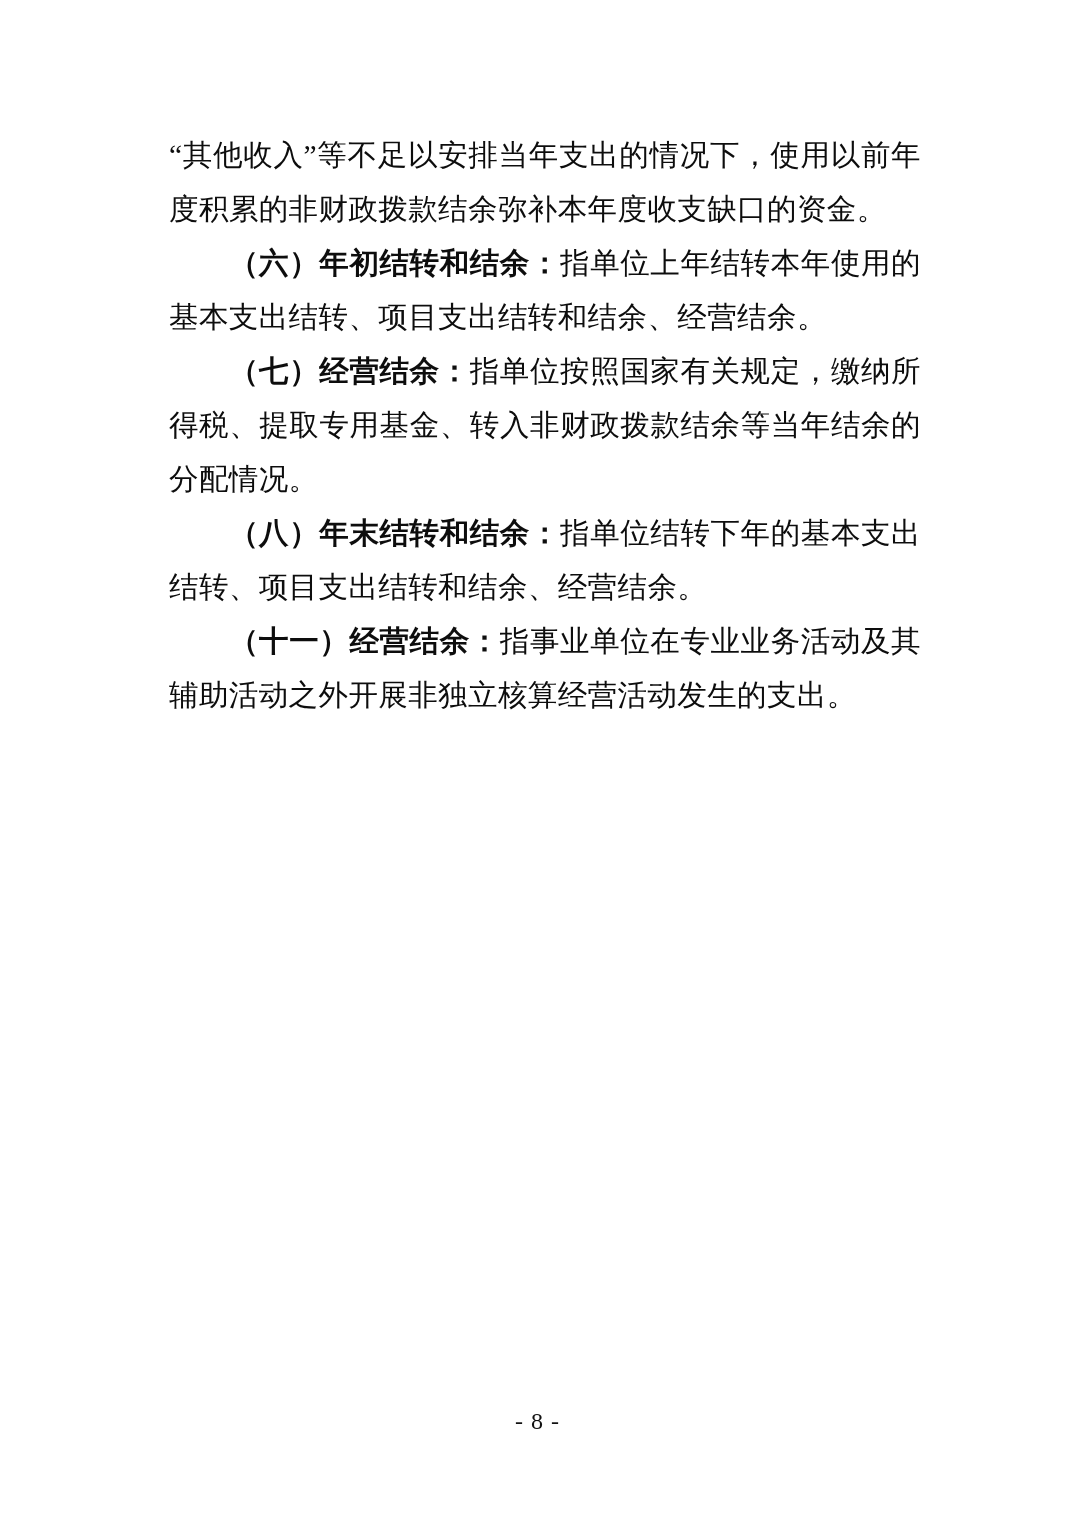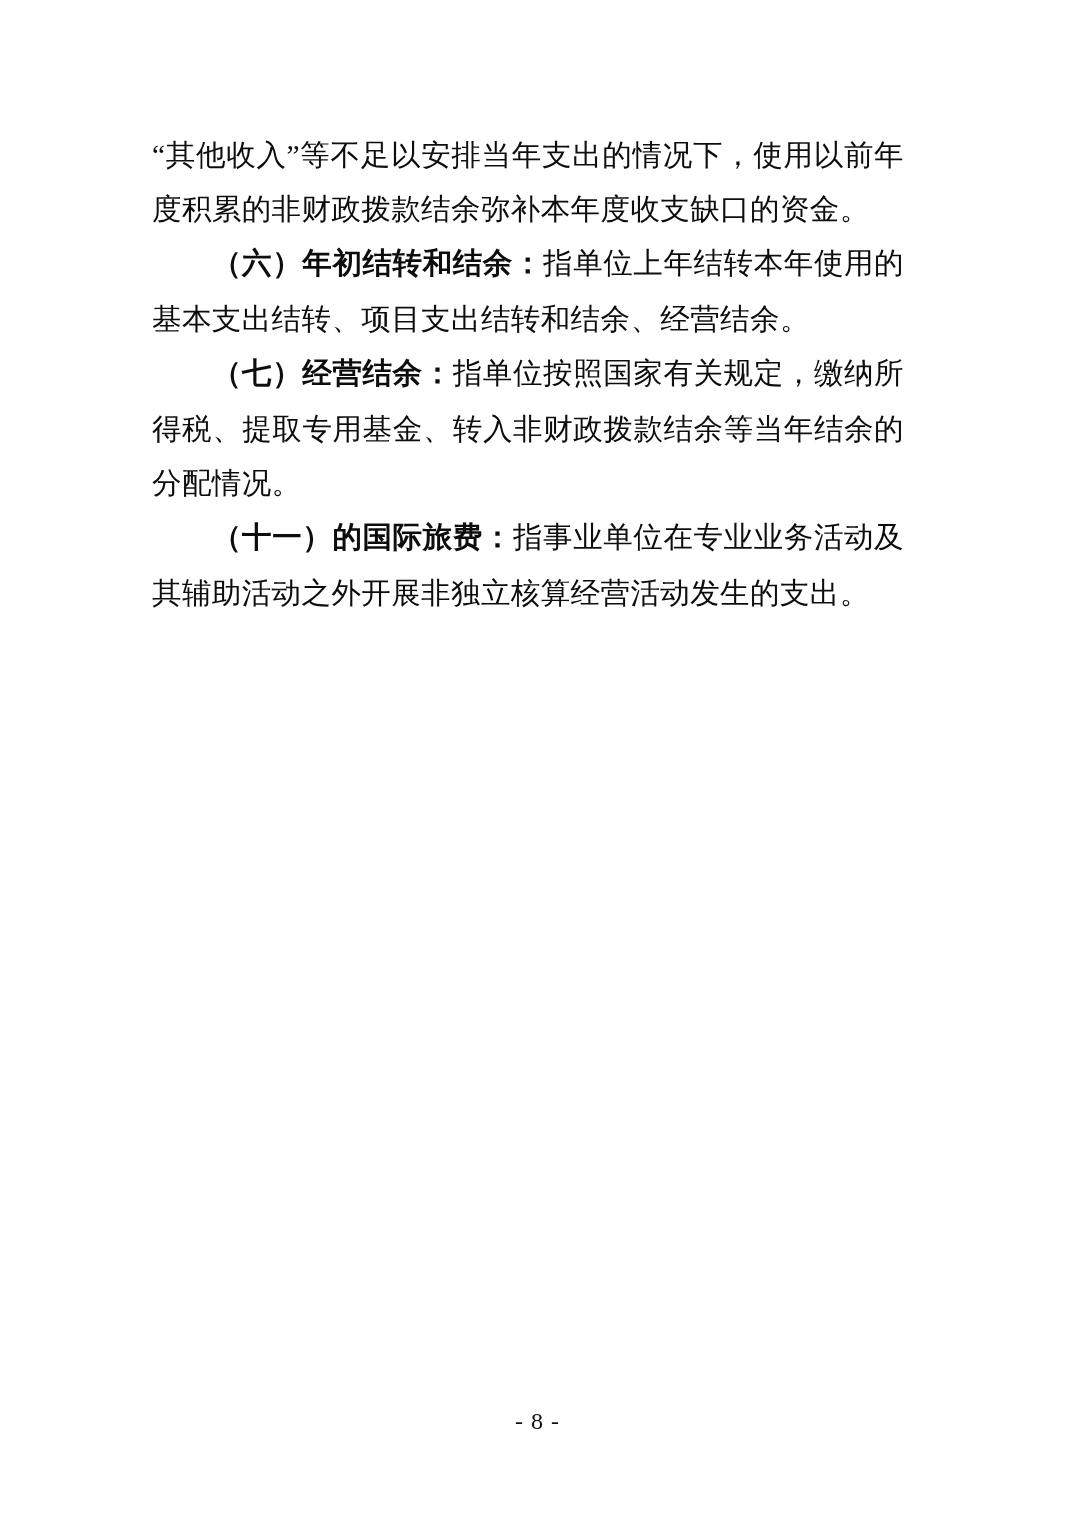--- a/index.html
+++ b/index.html
@@ -11,21 +11,21 @@
     position: relative;
     width: 1075px;
     height: 1520px;
     margin: 0 auto;
     background: #ffffff;
     box-sizing: border-box;
     overflow: hidden;
   }
   .content {
     position: absolute;
-    left: 152px;
+    left: 169px;
     top: 128px;
     width: 752px;
   }
   .para {
     font-family: "Liberation Serif", "DejaVu Serif", serif;
     font-size: 29.5px;
     line-height: 54px;
     color: #0d0d0d;
     text-align: justify;
     text-justify: inter-ideograph;
@@ -33,21 +33,21 @@
     letter-spacing: 0.4px;
   }
   .para + .para {
     margin-top: 0px;
   }
   .indent {
     text-indent: 60px;
   }
   .lead {
     font-weight: bold;
-    font-family: Liberation Mono, monospace;
+    font-family: Liberation Serif, serif;
   }
   .pagenum {
     position: absolute;
     left: 0;
     right: 0;
     top: 1408px;
     text-align: center;
     font-family: "Liberation Serif", "DejaVu Serif", serif;
     font-size: 24px;
     color: #111111;
@@ -66,25 +66,28 @@
     </p>
 
     <p class="para indent">
       <span class="lead">（六）年初结转和结余：</span><span>指单位上年结转本年使用的基本支出结转、项目支出结转和结余、经营结余。</span>
     </p>
 
     <p class="para indent">
       <span class="lead">（七）经营结余：</span><span>指单位按照国家有关规定，缴纳所得税、提取专用基金、转入非财政拨款结余等当年结余的分配情况。</span>
     </p>
 
+    <p class="para indent">
+      <span class="lead">（八）年末结转和结余：</span><span>指单位结转下年的基本支出结转、项目支出结转和结余、经营结余。</span>
+    </p>
 
 
 
     <p class="para indent">
-      <span class="lead">（十一）的国际旅费：</span><span>指事业单位在专业业务活动及其辅助活动之外开展非独立核算经营活动发生的支出。</span>
+      <span class="lead">（十一）经营结余：</span><span>指事业单位在专业业务活动及其辅助活动之外开展非独立核算经营活动发生的支出。</span>
     </p>
 
 
   </div>
 
   <div class="pagenum">- 8 -</div>
 
 </div>
 
 </body></html>

